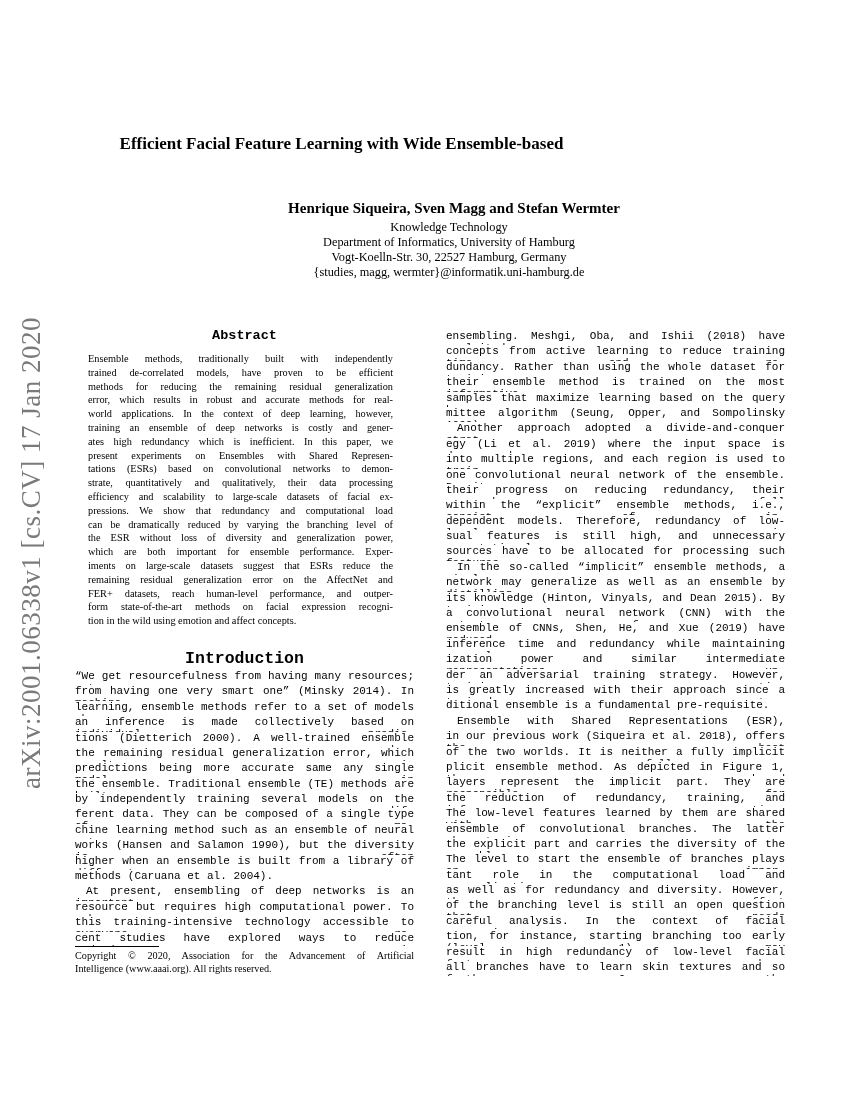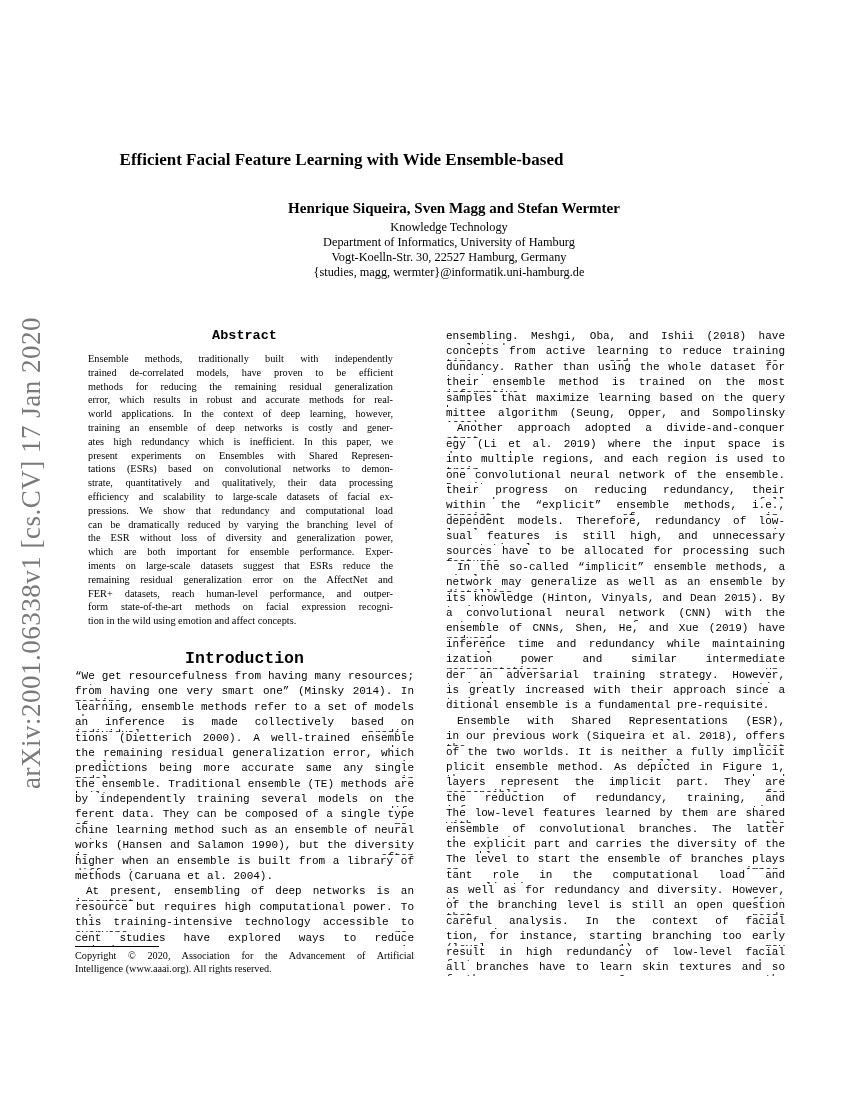--- a/index.html
+++ b/index.html
@@ -12,21 +12,21 @@
   
   .arxiv-anchor { position:absolute; left:31px; top:553px; width:0; height:0; }
   .arxiv-anchor span {
     position:absolute; white-space:nowrap;
     transform:translate(-50%,-50%) rotate(-90deg);
     font-size:27px; letter-spacing:0.5px; color:#7a7a7a;
   }
 
   
   .title {
-    position:absolute; top:148px; left:0; width:683px;
+    position:absolute; top:132px; left:0; width:683px;
     text-align:center; font-weight:bold; font-size:17px; line-height:23px;
   }
   .authors {
     position:absolute; top:199px; left:0; width:850px;
     text-align:center; font-weight:bold; font-size:15px; line-height:18px;margin-left:29px;
   }
   .affiliation {
     position:absolute; top:220px; left:0; width:850px;
     text-align:center; font-size:12.3px; line-height:15px;padding-left:24px;
   }

